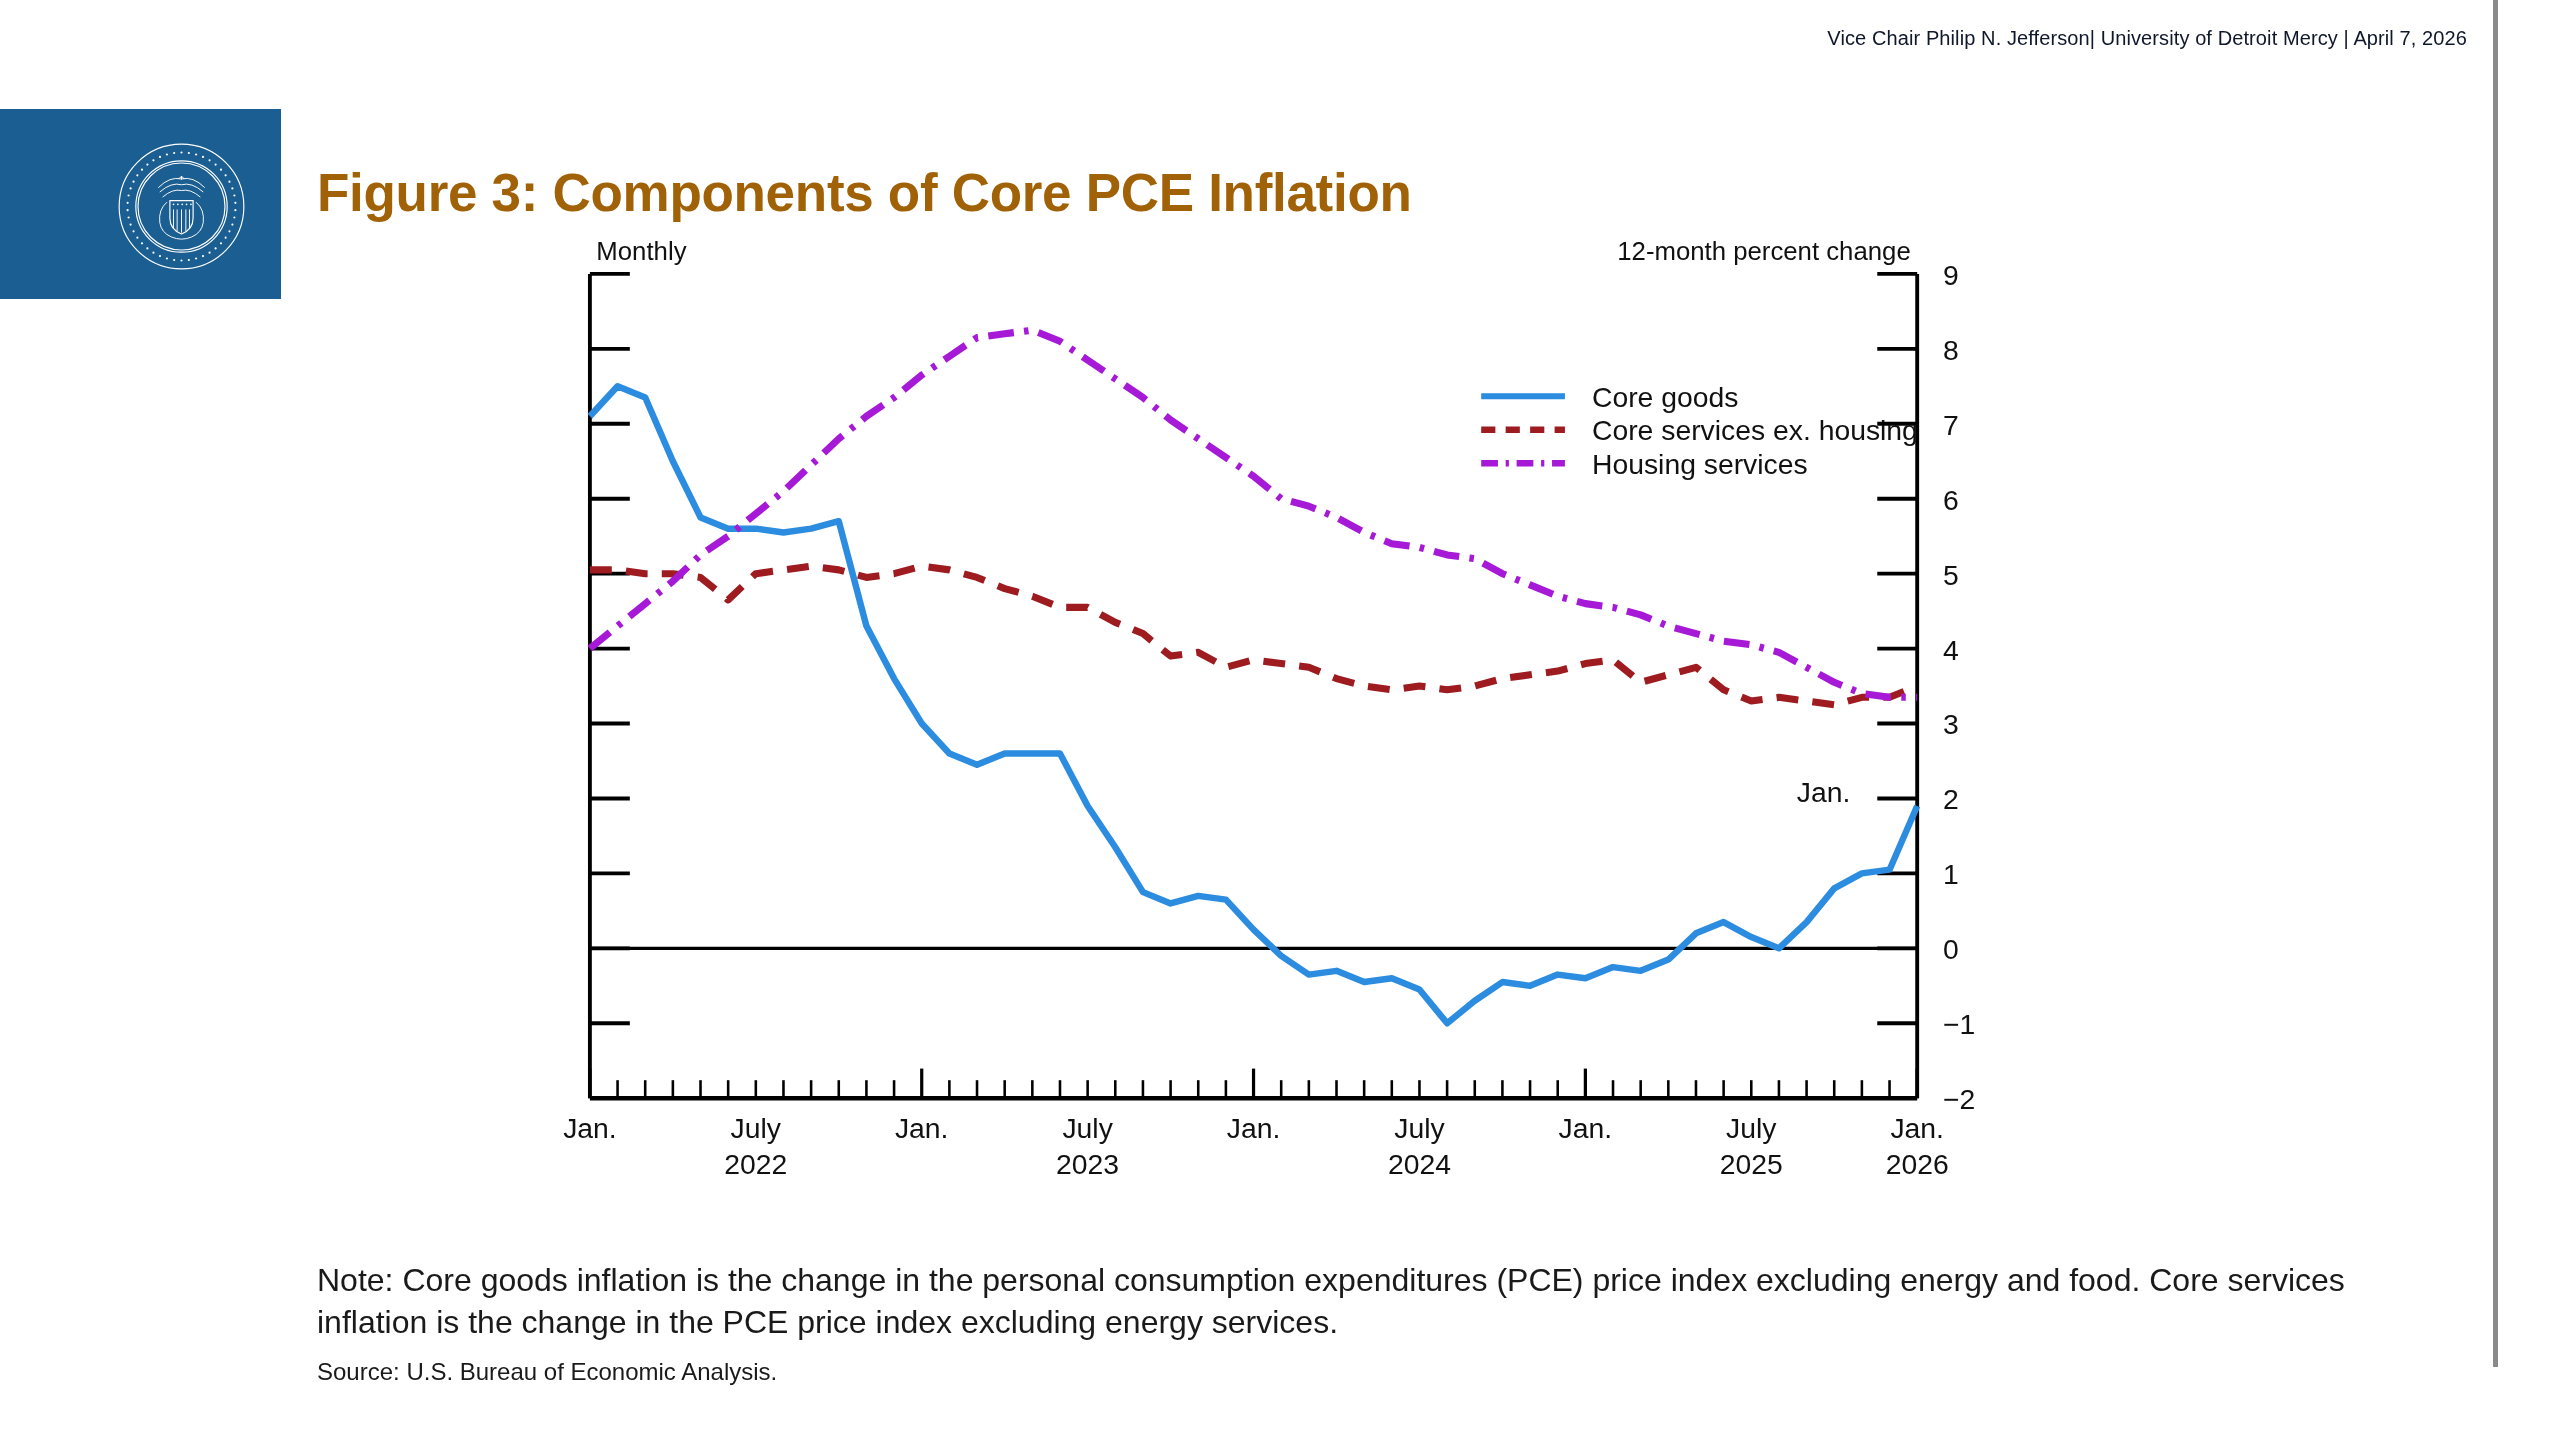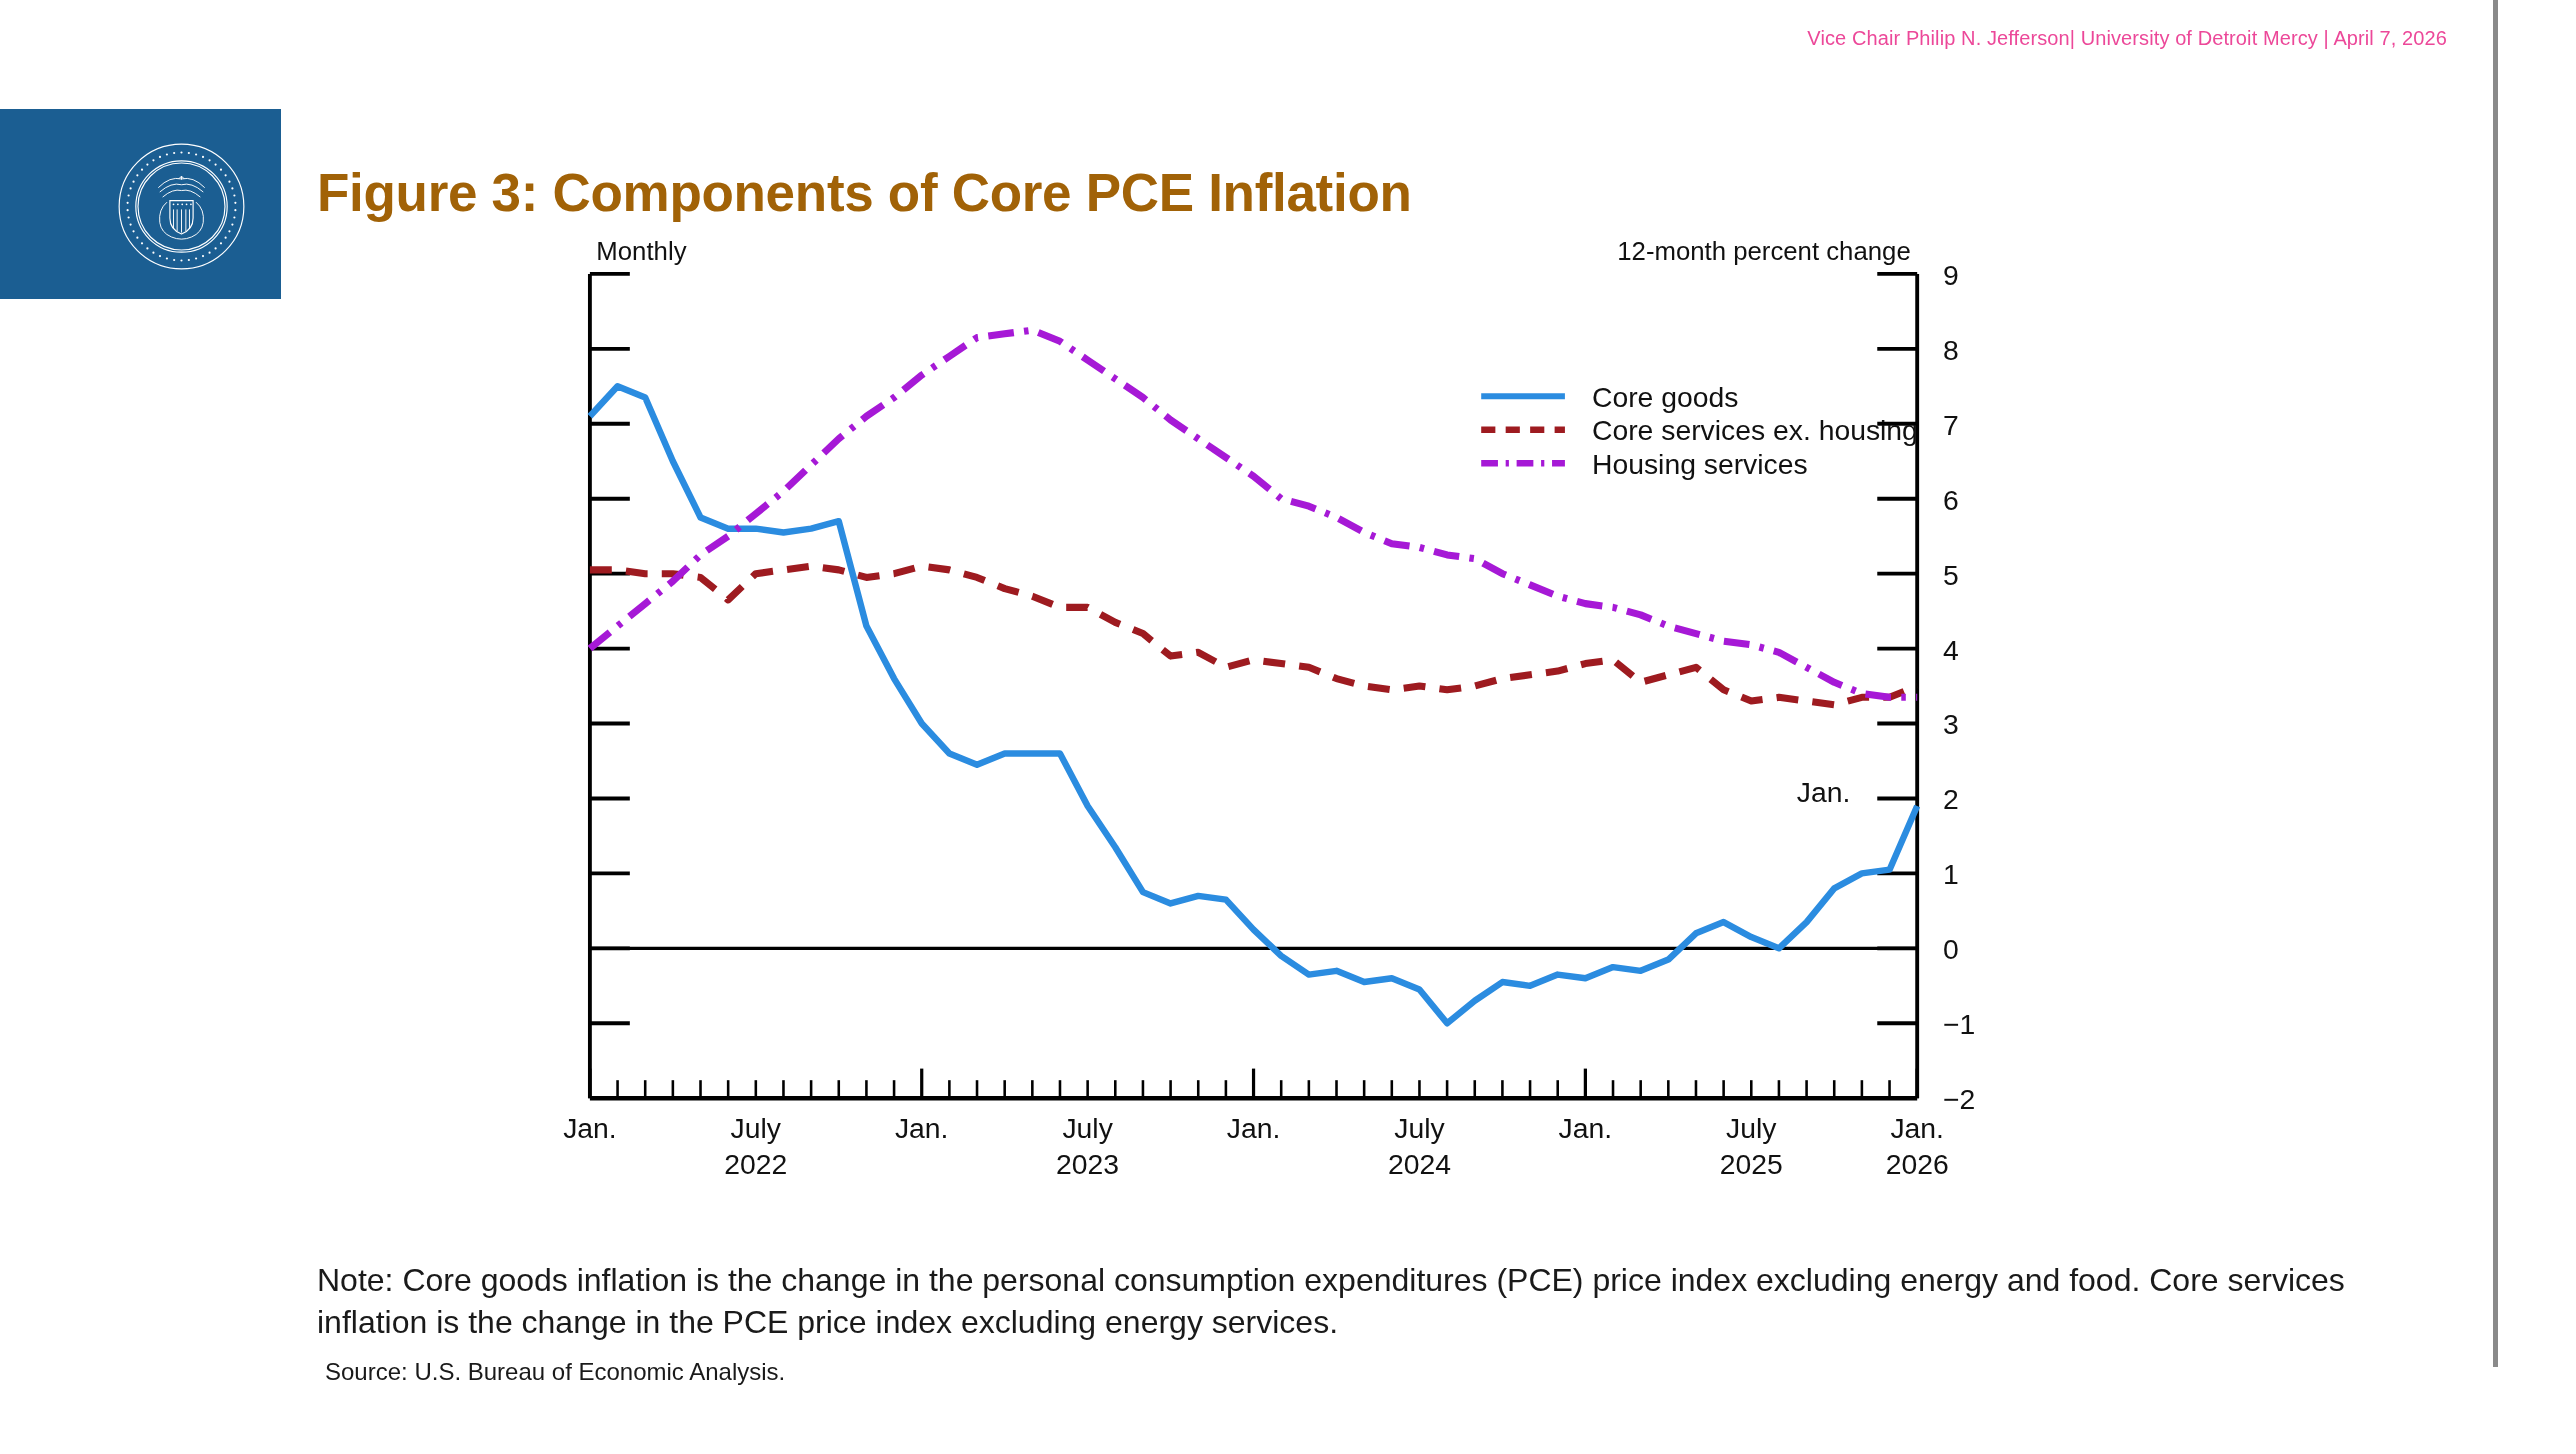--- a/index.html
+++ b/index.html
@@ -4,21 +4,21 @@
 <style>
   html,body{margin:0;padding:0;background:#ffffff;}
   body{
     width:2576px;height:1454px;position:relative;overflow:hidden;
     font-family:"Liberation Sans","DejaVu Sans",sans-serif;
     color:#111111;
   }
   
   #header-line{
     position:absolute;left:0;top:27px;width:2447px;text-align:right;
-    font-size:20px;color:#ec4899;letter-spacing:0.1px;
+    font-size:20px;color:#0f172a;letter-spacing:0.1px;padding-left:20px;
   }
   #right-rule{
     position:absolute;left:2493px;top:0;width:4.5px;height:1367px;
     background:#8a8a8a;
   }
   
   #fed-banner{
     position:absolute;left:0;top:109px;width:281px;height:190px;
     background:#1b5e92;
   }
@@ -36,21 +36,21 @@
   .tick-label{font-size:44px;fill:#111;font-family:"Liberation Sans",sans-serif;}
   .legend-label{font-size:44px;fill:#111;font-family:"Liberation Sans",sans-serif;}
   .anno-label{font-size:44px;fill:#111;font-family:"Liberation Sans",sans-serif;}
   
   #note-block{
     position:absolute;left:317px;top:1259px;width:2145px;
     font-size:32px;line-height:1.32;color:#1a1a1a;
   }
   #source-block{
     position:absolute;left:317px;top:1356px;width:2145px;
-    font-size:24px;line-height:1.32;color:#1a1a1a;margin-left:8px;
+    font-size:24px;line-height:1.32;color:#1a1a1a;
   }
 </style>
 </head>
 <body>
 
 <div id="header-line">Vice Chair Philip N. Jefferson| University of Detroit Mercy | April 7, 2026</div>
 <div id="right-rule"></div>
 
 <div id="fed-banner">
   <svg id="fed-seal" viewBox="0 0 200 200">

